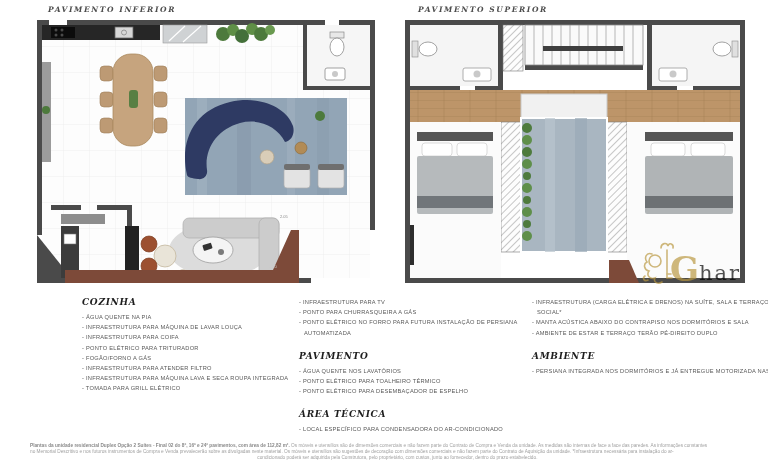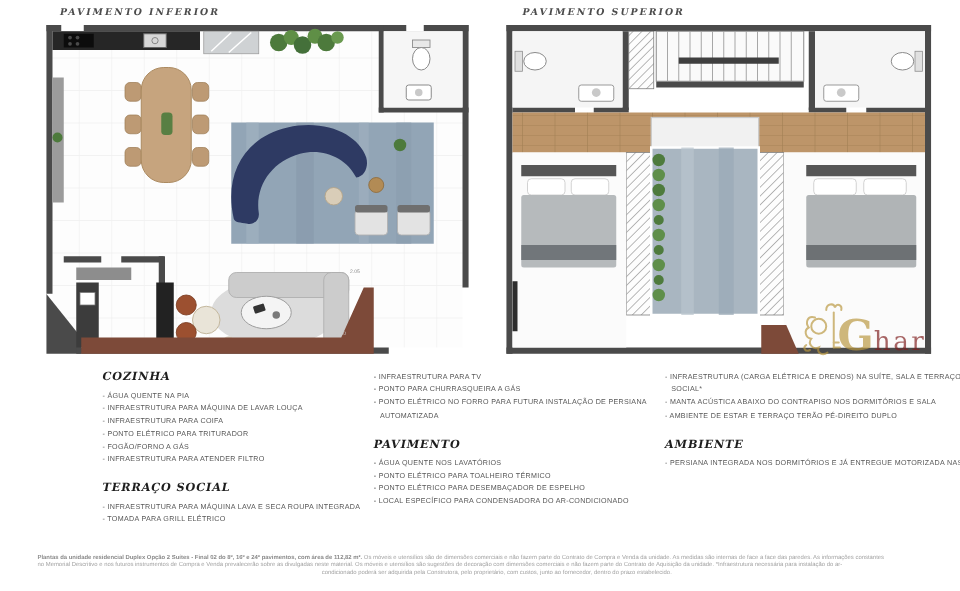--- a/index.html
+++ b/index.html
@@ -9,21 +9,21 @@
         letter-spacing:1.6px;color:#4c4c4c;}
   #title-left{left:48px;top:5px;}
   #title-right{left:418px;top:5px;}
   .plan-svg{position:absolute;top:20px;}
   #plan-left{left:37px;width:338px;height:265px;}
   #plan-right{left:405px;width:340px;height:265px;}
   
   .watermark{position:absolute;left:638px;top:230px;width:112px;height:56px;
         display:flex;align-items:flex-end;opacity:.68;pointer-events:none;}
   .wm-g{font:700 34px "DejaVu Serif",serif;color:#b9973f;line-height:34px;margin-left:-6px;}
-  .wm-rest{font:400 21px "DejaVu Serif",serif;color:#7f1d1d;letter-spacing:2px;line-height:26px;}
+  .wm-rest{font:400 21px "DejaVu Serif",serif;color:#000000;letter-spacing:2px;line-height:26px;}
   
   .col{position:absolute;top:297px;margin-left:34px;}
   #col-0{left:48px;width:215px;}
   #col-1{left:265px;width:228px;}
   #col-2{left:498px;width:262px;}
   .sec-h{font:italic 700 9px "DejaVu Serif",serif;letter-spacing:.7px;color:#1e1e1e;margin:0 0 5px;}
   .sec-h:not(:first-child){margin-top:13px;}
   .feat{font:400 5.7px "Liberation Sans","DejaVu Sans",sans-serif;letter-spacing:.25px;
         color:#585858;line-height:10.2px;padding-left:5px;text-indent:-5px;}
   
@@ -283,32 +283,32 @@
   </div>
 
   <div id="col-0" class="col">
       <div class="sec-h">COZINHA</div>
       <div class="feat">- ÁGUA QUENTE NA PIA</div>
       <div class="feat">- INFRAESTRUTURA PARA MÁQUINA DE LAVAR LOUÇA</div>
       <div class="feat">- INFRAESTRUTURA PARA COIFA</div>
       <div class="feat">- PONTO ELÉTRICO PARA TRITURADOR</div>
       <div class="feat">- FOGÃO/FORNO A GÁS</div>
       <div class="feat">- INFRAESTRUTURA PARA ATENDER FILTRO</div>
-      <div class="sec-h">TERRAÇO SOCIAL</div>
       <div class="feat">- INFRAESTRUTURA PARA MÁQUINA LAVA E SECA ROUPA INTEGRADA</div>
       <div class="feat">- TOMADA PARA GRILL ELÉTRICO</div>
     </div>
   <div id="col-1" class="col">
       <div class="feat">- INFRAESTRUTURA PARA TV</div>
       <div class="feat">- PONTO PARA CHURRASQUEIRA A GÁS</div>
       <div class="feat">- PONTO ELÉTRICO NO FORRO PARA FUTURA INSTALAÇÃO DE PERSIANA AUTOMATIZADA</div>
       <div class="sec-h">PAVIMENTO</div>
       <div class="feat">- ÁGUA QUENTE NOS LAVATÓRIOS</div>
       <div class="feat">- PONTO ELÉTRICO PARA TOALHEIRO TÉRMICO</div>
       <div class="feat">- PONTO ELÉTRICO PARA DESEMBAÇADOR DE ESPELHO</div>
+      <div class="sec-h">ÁREA TÉCNICA</div>
       <div class="feat">- LOCAL ESPECÍFICO PARA CONDENSADORA DO AR-CONDICIONADO</div>
     </div>
   <div id="col-2" class="col">
       <div class="feat">- INFRAESTRUTURA (CARGA ELÉTRICA E DRENOS) NA SUÍTE, SALA E TERRAÇO SOCIAL*</div>
       <div class="feat">- MANTA ACÚSTICA ABAIXO DO CONTRAPISO NOS DORMITÓRIOS E SALA</div>
       <div class="feat">- AMBIENTE DE ESTAR E TERRAÇO TERÃO PÉ-DIREITO DUPLO</div>
       <div class="sec-h">AMBIENTE</div>
       <div class="feat">- PERSIANA INTEGRADA NOS DORMITÓRIOS E JÁ ENTREGUE MOTORIZADA NAS SUÍTES</div>
     </div>
 

